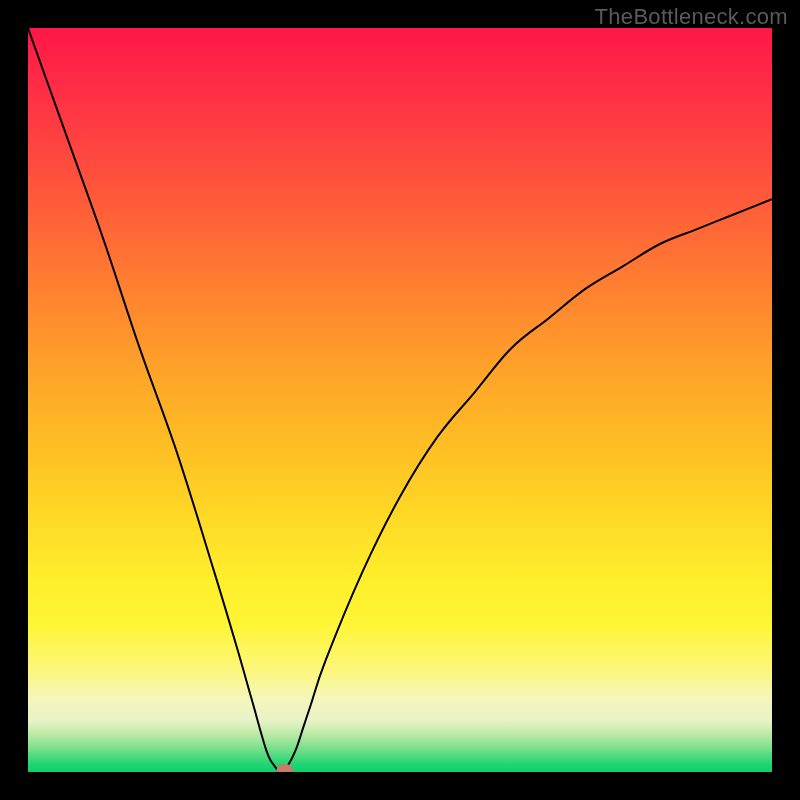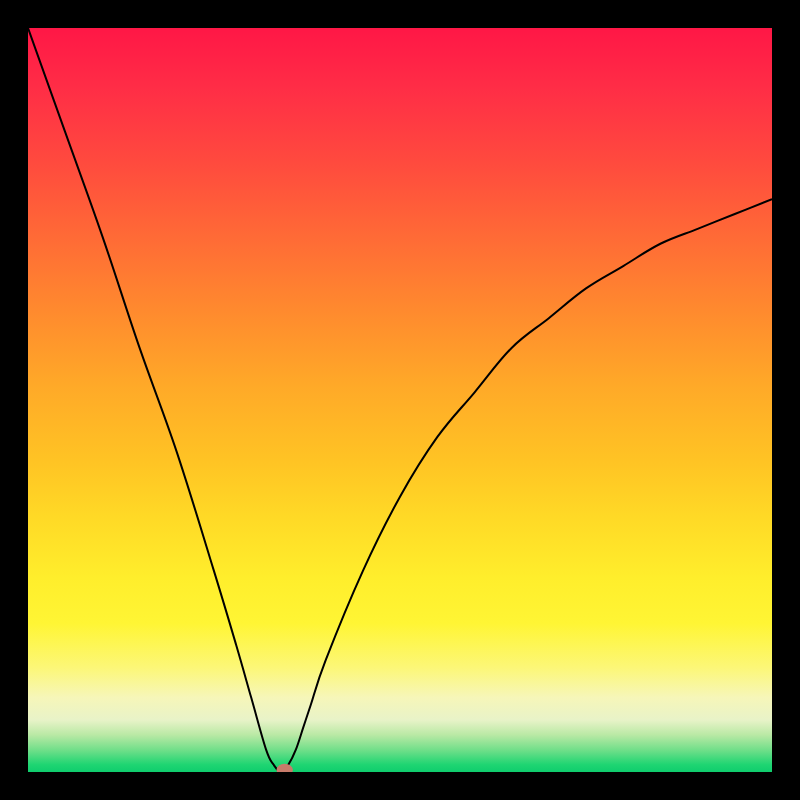--- a/index.html
+++ b/index.html
@@ -65,20 +65,21 @@
     width: 100%;
     height: 100%;
     z-index: 2;
   }
 </style>
 </head>
 <body>
 
 <div class="frame">
 
+  <div class="watermark">TheBottleneck.com</div>
 
   <div class="plot-area">
     <div class="gradient-bg"></div>
 
     <svg class="curve" viewBox="0 0 100 100" preserveAspectRatio="none">
       <path id="curve-path" fill="none" stroke="#000000" stroke-width="2" stroke-linejoin="round" vector-effect="non-scaling-stroke" d="M 0 0 C 0.90 2.52, 3.20 8.96, 5.00 14.00 C 6.80 19.04, 8.20 22.78, 10.00 28.00 C 11.80 33.22, 13.20 37.78, 15.00 43.00 C 16.80 48.22, 18.20 51.60, 20.00 57.00 C 21.80 62.40, 23.56 68.32, 25.00 73.00 C 26.44 77.68, 27.10 79.94, 28.00 83.00 C 28.90 86.06, 29.28 87.48, 30.00 90.00 C 30.72 92.52, 31.46 95.38, 32.00 97.00 C 32.54 98.62, 32.64 98.46, 33.00 99.00 C 33.36 99.54, 33.64 100.00, 34.00 100.00 C 34.36 100.00, 34.64 99.54, 35.00 99.00 C 35.36 98.46, 35.64 97.90, 36.00 97.00 C 36.36 96.10, 36.64 95.08, 37.00 94.00 C 37.36 92.92, 37.46 92.62, 38.00 91.00 C 38.54 89.38, 38.74 88.24, 40.00 85.00 C 41.26 81.76, 43.20 76.96, 45.00 73.00 C 46.80 69.04, 48.20 66.24, 50.00 63.00 C 51.80 59.76, 53.20 57.52, 55.00 55.00 C 56.80 52.48, 58.20 51.16, 60.00 49.00 C 61.80 46.84, 63.20 44.80, 65.00 43.00 C 66.80 41.20, 68.20 40.44, 70.00 39.00 C 71.80 37.56, 73.20 36.26, 75.00 35.00 C 76.80 33.74, 78.20 33.08, 80.00 32.00 C 81.80 30.92, 83.20 29.90, 85.00 29.00 C 86.80 28.10, 88.20 27.72, 90.00 27.00 C 91.80 26.28, 93.20 25.72, 95.00 25.00 C 96.80 24.28, 99.10 23.36, 100.00 23.00"></path>
       <ellipse id="marker-dot" fill="#c77b6a" rx="1.1" ry="0.8" cx="34.5" cy="99.7"></ellipse>
     </svg>
   </div>
 

